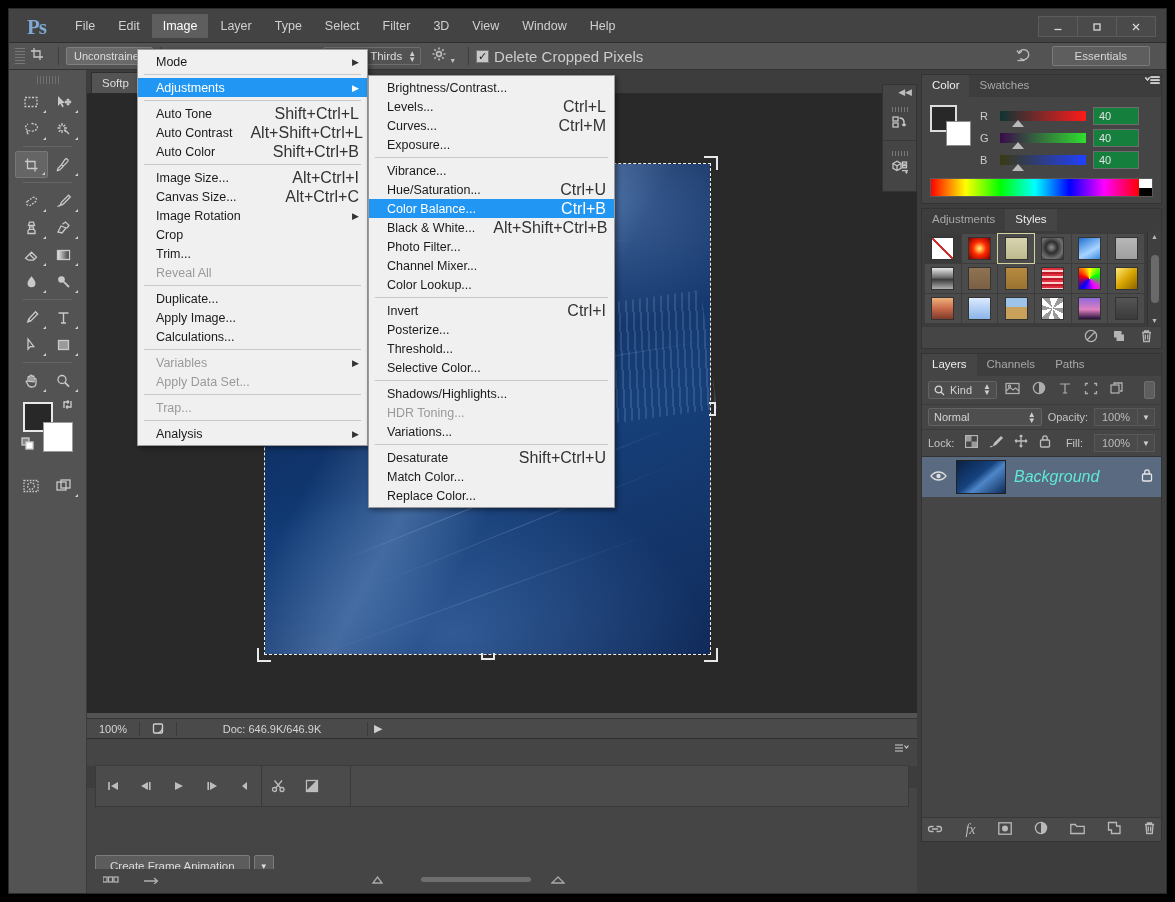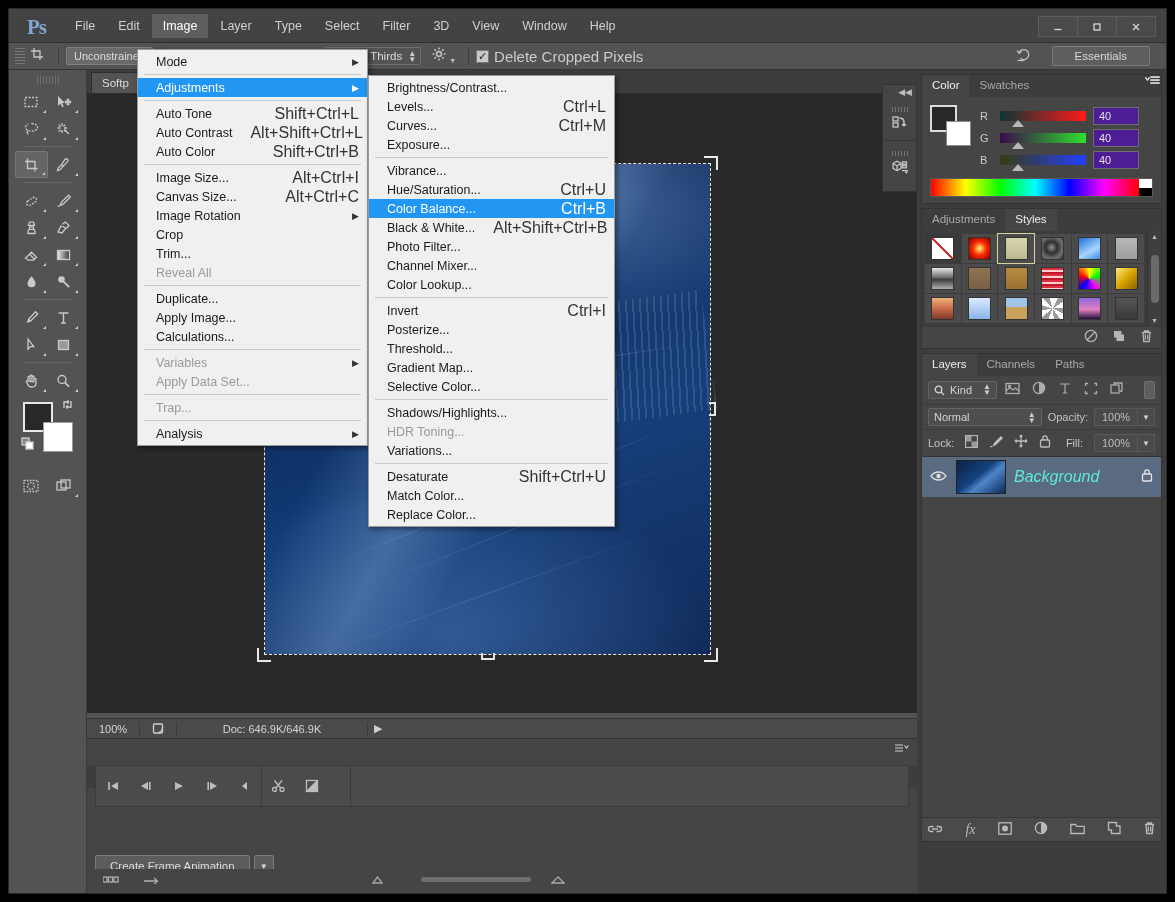--- a/index.html
+++ b/index.html
@@ -211,21 +211,21 @@
   .cp-rows { margin-left: 50px; }
   .cp-row { display: flex; align-items: center; height: 22px; }
   .cp-ch { width: 13px; color: #ccc; font-size: 11px; }
   .cp-slider { position: relative; width: 86px; height: 10px; margin: 0 7px; }
   .cp-track { width: 100%; height: 10px; }
   .cp-r { background: linear-gradient(90deg, #0e3434, #ff1a1a); }
   .cp-g { background: linear-gradient(90deg, #3a0a4a, #2ee02e); }
   .cp-b { background: linear-gradient(90deg, #3a3a10, #2040ff); }
   .cp-thumb { position:absolute; left: 12px; top: 9px; width:0;height:0;
     border-left:6px solid transparent; border-right:6px solid transparent; border-bottom:7px solid #b9b9b9;}
-  .cp-val { width: 46px; height: 18px; background: #4c1d95; border: 1px solid #6d6d6d;
+  .cp-val { width: 46px; height: 18px; background: #15803d; border: 1px solid #6d6d6d;
             color: #e2e2e2; font-size: 11px; display:flex; align-items:center; padding-left:5px;}
   .cp-ramp { clear: both; margin-top: 7px; height: 19px; display:flex; border:1px solid #5a5a5a;}
   .cp-ramp .grad { flex: 1; background: linear-gradient(90deg,#ff0000,#ffff00,#00ff00,#00ffff,#0000ff,#ff00ff,#ff0000); }
   .cp-ramp .wb { width: 13px; display:flex; flex-direction:column; }
   .cp-ramp .wb i { flex:1; }
 
   
   .stylesgrid { display: grid; grid-template-columns: repeat(6, 1fr); gap: 1px; padding: 3px; background:#3c3c3c;}
   .stcell { height: 29px; background: #4b4b4b; display:flex; align-items:center; justify-content:center; }
   .stsw { width: 23px; height: 23px; border: 1px solid #333; }
@@ -1103,23 +1103,20 @@
         <span class="lbl">Invert</span>
         <span class="sc">Ctrl+I</span>
       </div>
       <div class="mrow">
         <span class="lbl">Posterize...</span>
       </div>
       <div class="mrow">
         <span class="lbl">Threshold...</span>
       </div>
       <div class="mrow">
-        <span class="lbl">Gradient Map...</span>
-      </div>
-      <div class="mrow">
         <span class="lbl">Selective Color...</span>
       </div>
       <div class="msep"></div>
       <div class="mrow">
         <span class="lbl">Shadows/Highlights...</span>
       </div>
       <div class="mrow dis">
         <span class="lbl">HDR Toning...</span>
       </div>
       <div class="mrow">

